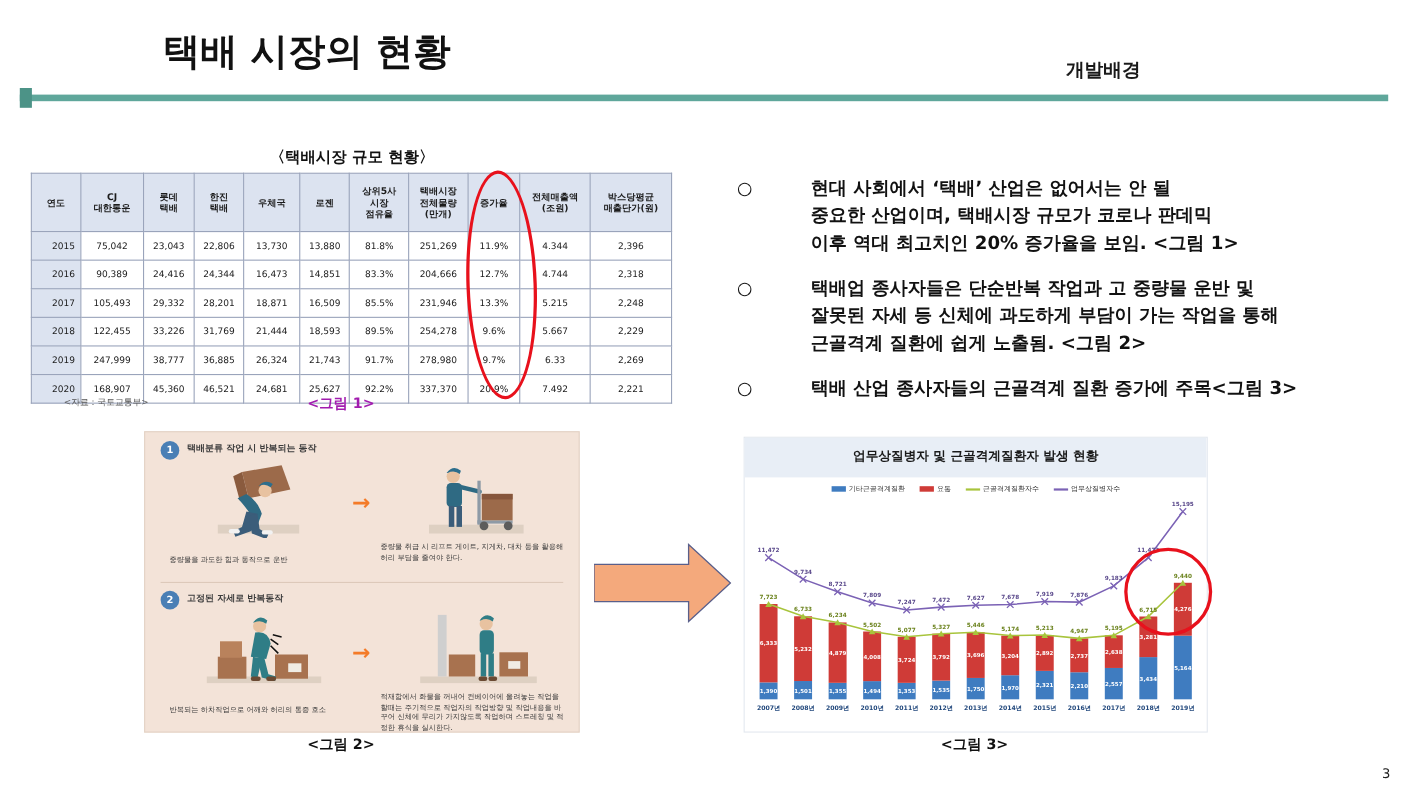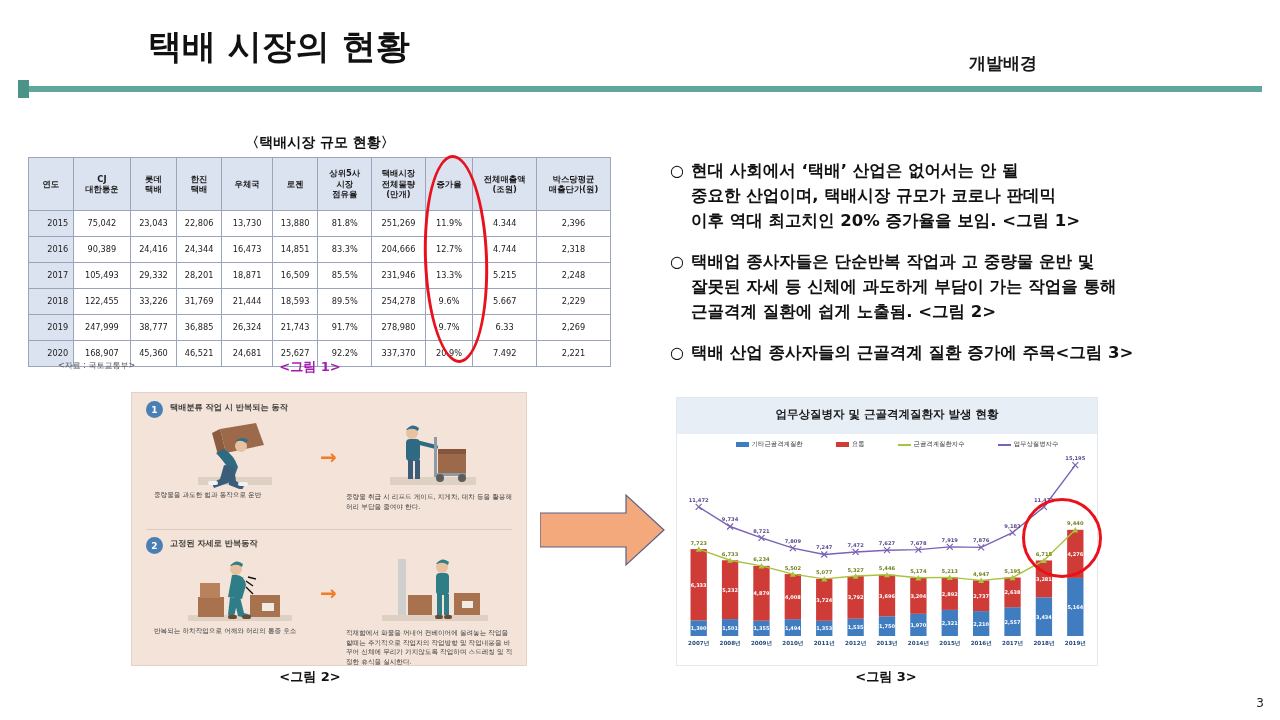--- a/index.html
+++ b/index.html
@@ -59,42 +59,42 @@
     transform:rotate(-2deg);pointer-events:none;
   }
 
   
   #bullets{position:absolute;left:670px;top:158px;width:600px;}
   .bullet{display:flex;margin-bottom:16px;}
   .bullet-marker{
     font-size:16px;line-height:25px;color:#111;margin-right:7px;flex:0 0 auto;
   }
   .bullet-lines{font-size:16.5px;font-weight:bold;color:#111;line-height:25px;}
-  .bullet-lines div{white-space:nowrap;}
+  .bullet-lines div{white-space:nowrap;margin-left:46px;}
 
   
   #fig2-panel{
     position:absolute;left:131px;top:392px;width:394px;height:272px;
     background:#f3e3d8;border:1px solid #e3d2c5;overflow:hidden;
   }
   .fig2-row{position:relative;width:394px;height:136px;}
   .fig2-divider{position:absolute;left:14px;top:0;width:366px;height:1px;background:#ddc9ba;}
   .step-badge{
     position:absolute;left:14px;top:8px;width:17px;height:17px;border-radius:50%;
     background:#4a7fb5;color:#fff;font-size:9px;font-weight:bold;
     display:flex;align-items:center;justify-content:center;
   }
   .step-title{
     position:absolute;left:38px;top:9px;font-size:8.2px;font-weight:bold;color:#3c3c3c;
     white-space:nowrap;
   }
   .fig2-arrow{
     position:absolute;left:188px;top:52px;font-size:20px;color:#f47b28;font-weight:bold;
   }
-  .cap-left{position:absolute;left:22px;top:98px;width:160px;font-size:6.6px;color:#3a3a3a;line-height:1.45;}
+  .cap-left{position:absolute;left:22px;top:112px;width:160px;font-size:6.6px;color:#3a3a3a;line-height:1.45;}
   .cap-right{position:absolute;left:214px;top:100px;width:168px;font-size:6.6px;color:#3a3a3a;line-height:1.45;}
   .fig-art{position:absolute;}
   #fig2-caption{
     position:absolute;left:250px;top:668px;width:120px;text-align:center;
     font-size:13px;font-weight:bold;color:#111;
   }
 
   
   #flow-arrow{
     position:absolute;left:540px;top:493px;width:125px;height:74px;
@@ -109,21 +109,21 @@
     position:absolute;left:0;top:0;width:420px;height:36px;background:#e8eef6;
   }
   #fig3-title{
     position:absolute;left:0;top:9px;width:420px;text-align:center;
     font-size:11.5px;font-weight:bold;color:#1a1a1a;
   }
   #fig3-legend{
     position:absolute;left:0;top:42px;width:420px;
     display:flex;justify-content:center;gap:13px;font-size:6.4px;color:#333;
   }
-  .legend-item{display:flex;align-items:center;gap:3px;white-space:nowrap;margin-left:20px;}
+  .legend-item{display:flex;align-items:center;gap:3px;white-space:nowrap;}
   .lg-swatch{width:13px;height:5px;display:inline-block;}
   .lg-line{width:13px;height:2px;display:inline-block;position:relative;}
   .lg-line::after{
     content:"";position:absolute;left:4px;top:-2.5px;width:5px;height:5px;
   }
   #chart-plot{position:absolute;left:6px;top:58px;width:408px;height:180px;}
   #fig3-xaxis{
     position:absolute;left:6px;top:240px;width:408px;height:18px;
     display:flex;
   }

